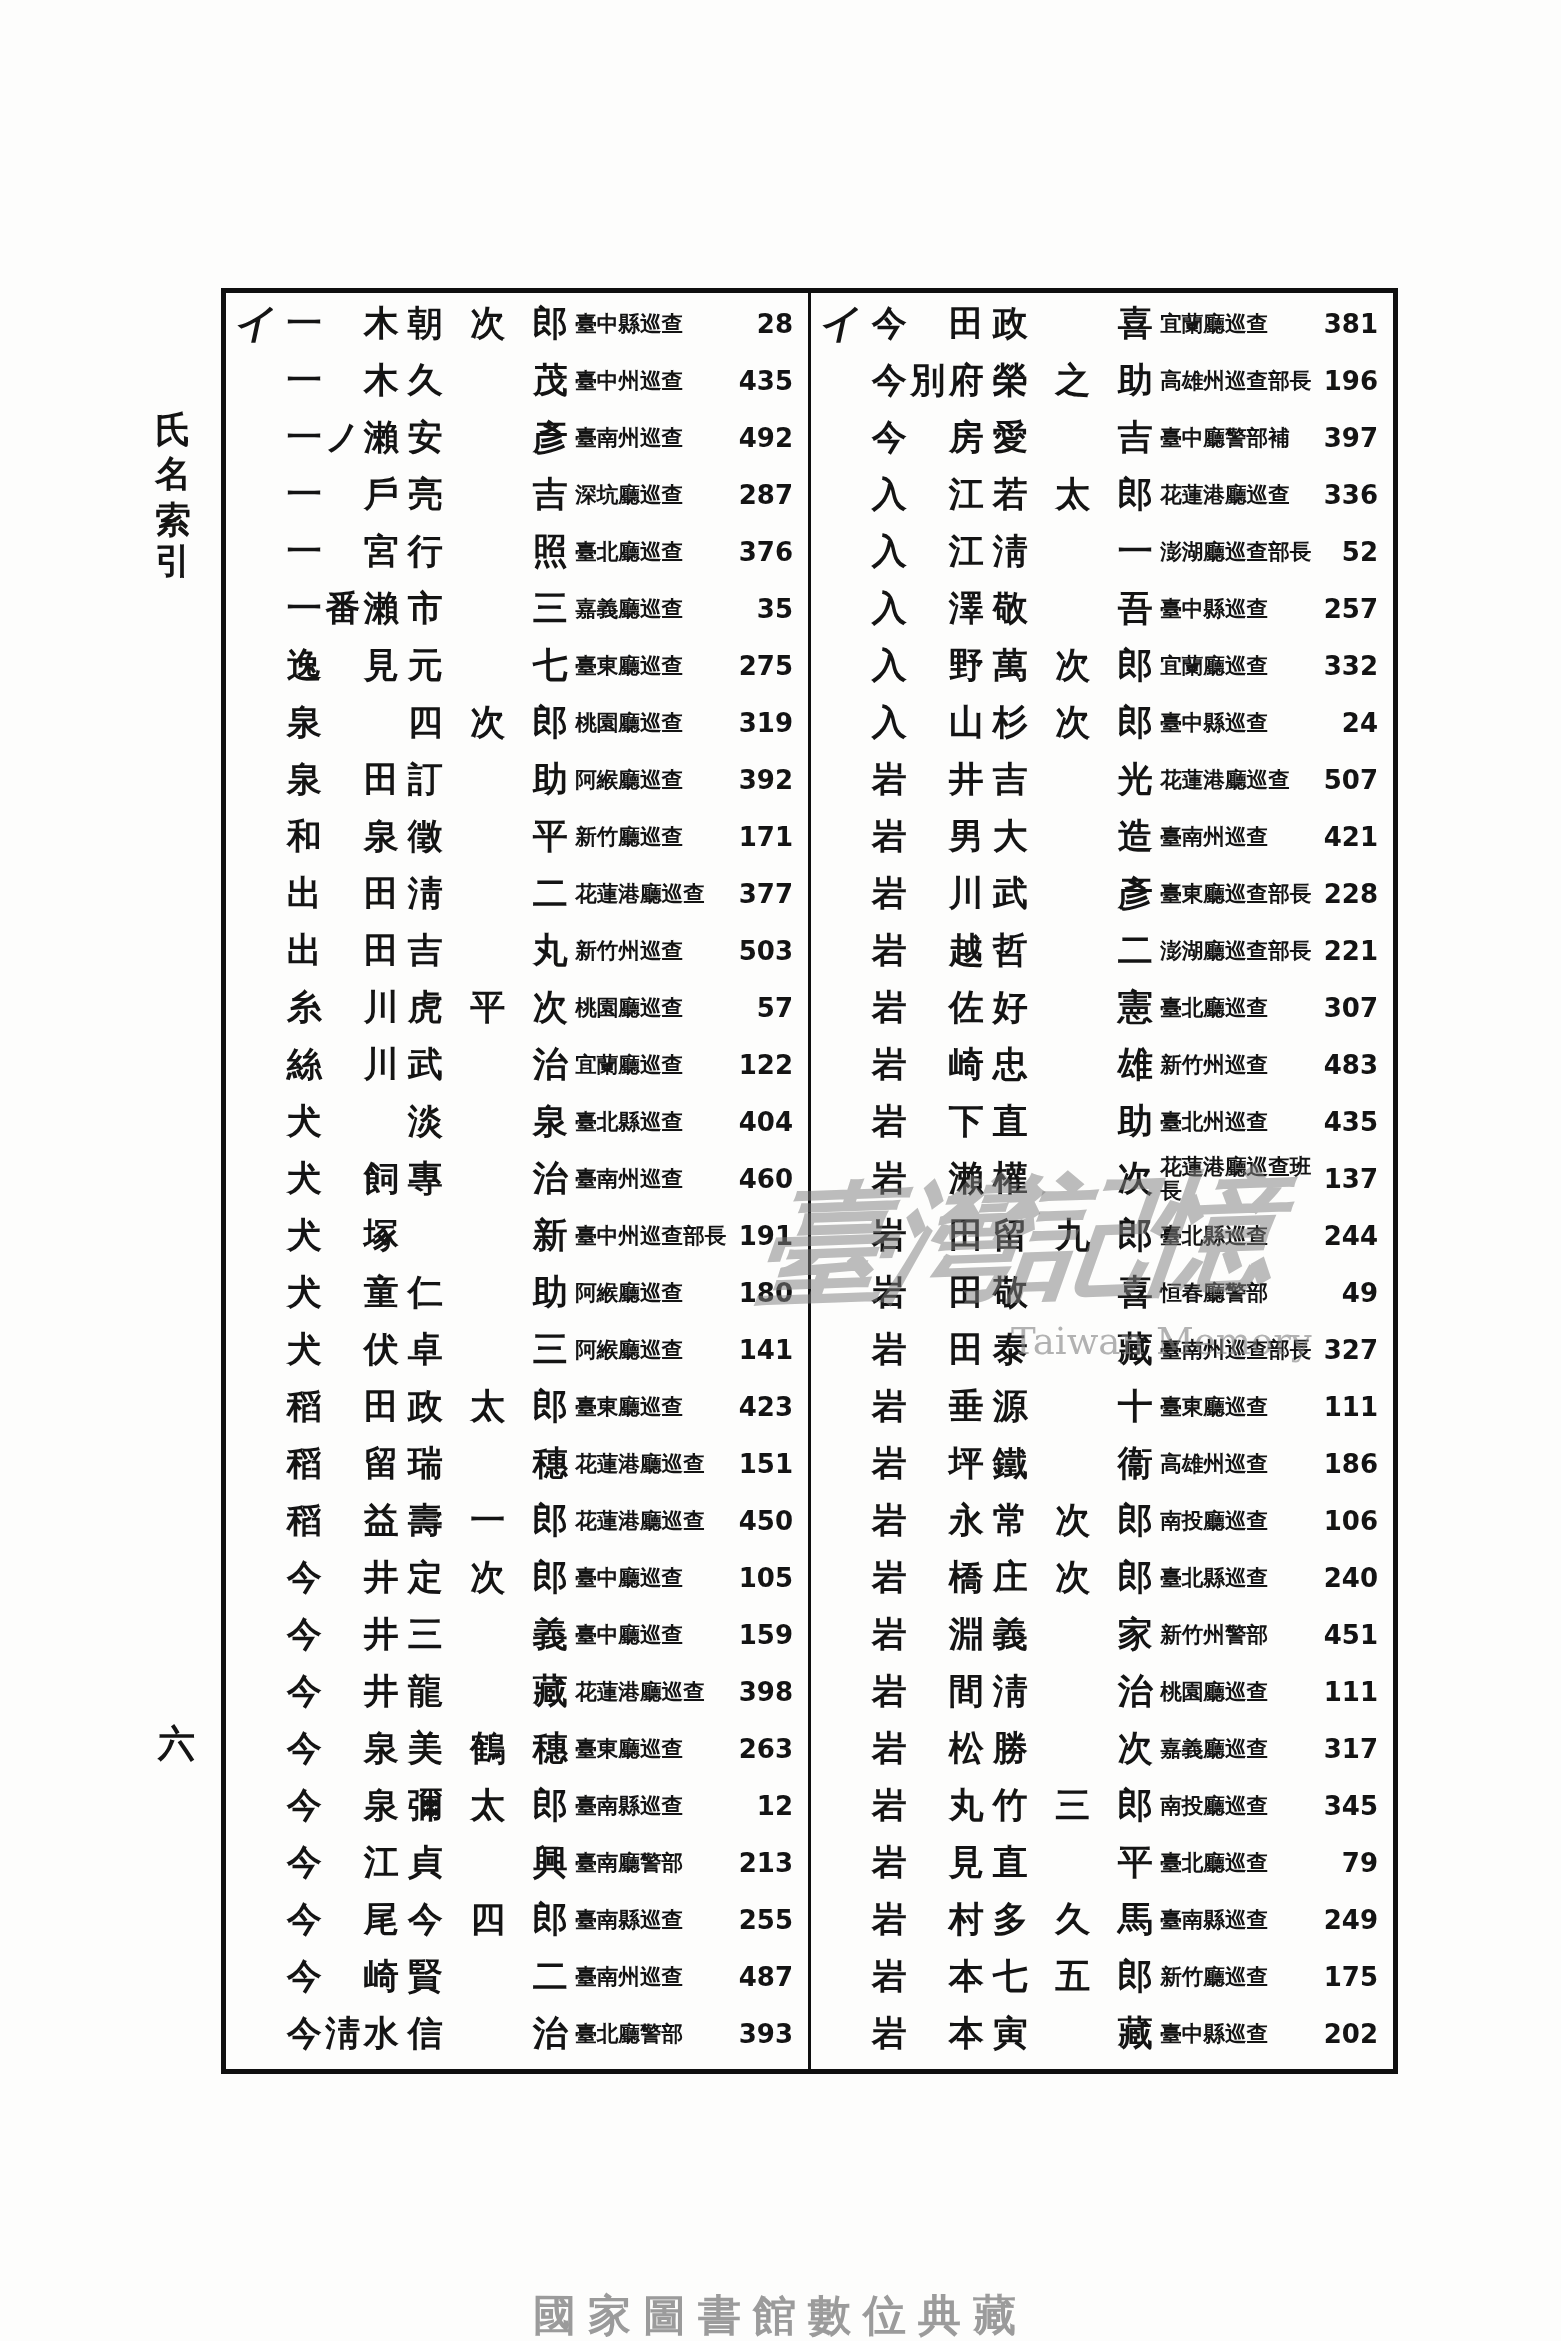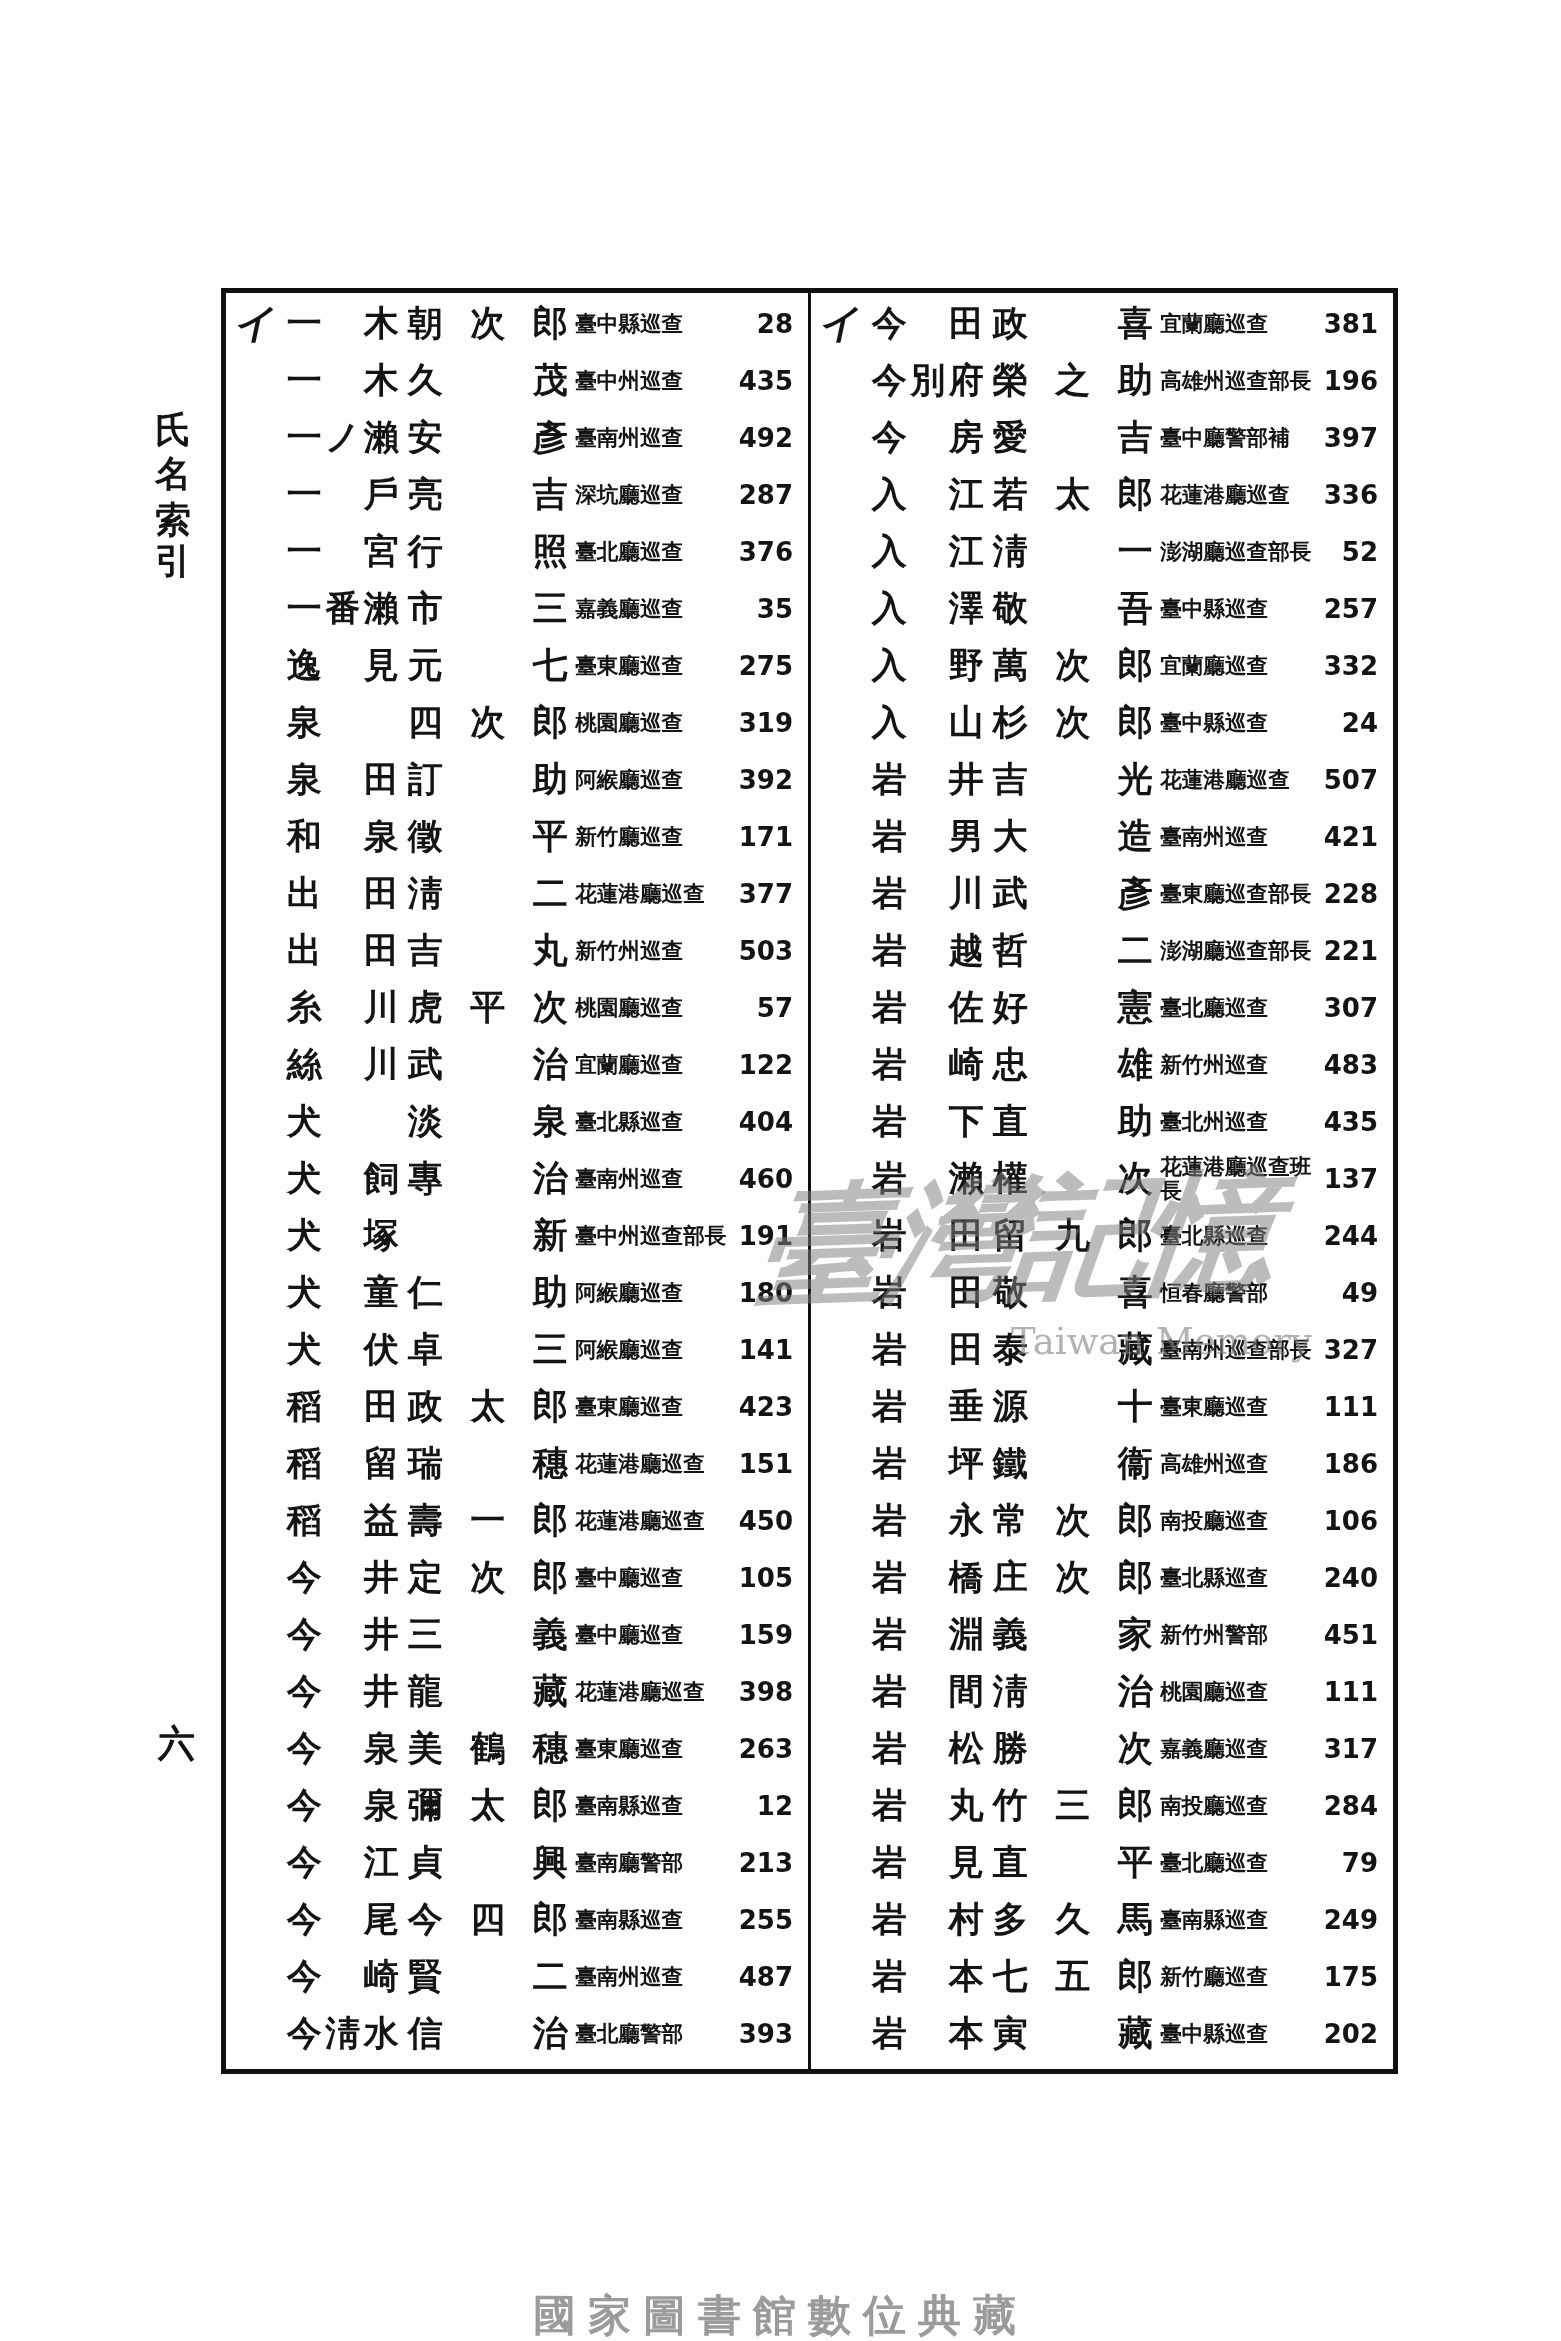--- a/index.html
+++ b/index.html
@@ -870,21 +870,21 @@
           <span class="surname" style="justify-content: space-between;">
             <span class="ch">岩</span>
             <span class="ch">丸</span>
           </span>
           <span class="given" style="justify-content: space-between;">
             <span class="ch">竹</span>
             <span class="ch">三</span>
             <span class="ch">郎</span>
           </span>
           <span class="title">南投廳巡查</span>
-          <span class="pageno">284</span>
+          <span class="pageno">345</span>
         </div>
         <div class="row">
           <span class="kana"></span>
           <span class="surname" style="justify-content: space-between;">
             <span class="ch">岩</span>
             <span class="ch">見</span>
           </span>
           <span class="given" style="justify-content: space-between;">
             <span class="ch">直</span>
             <span class="ch">平</span>

